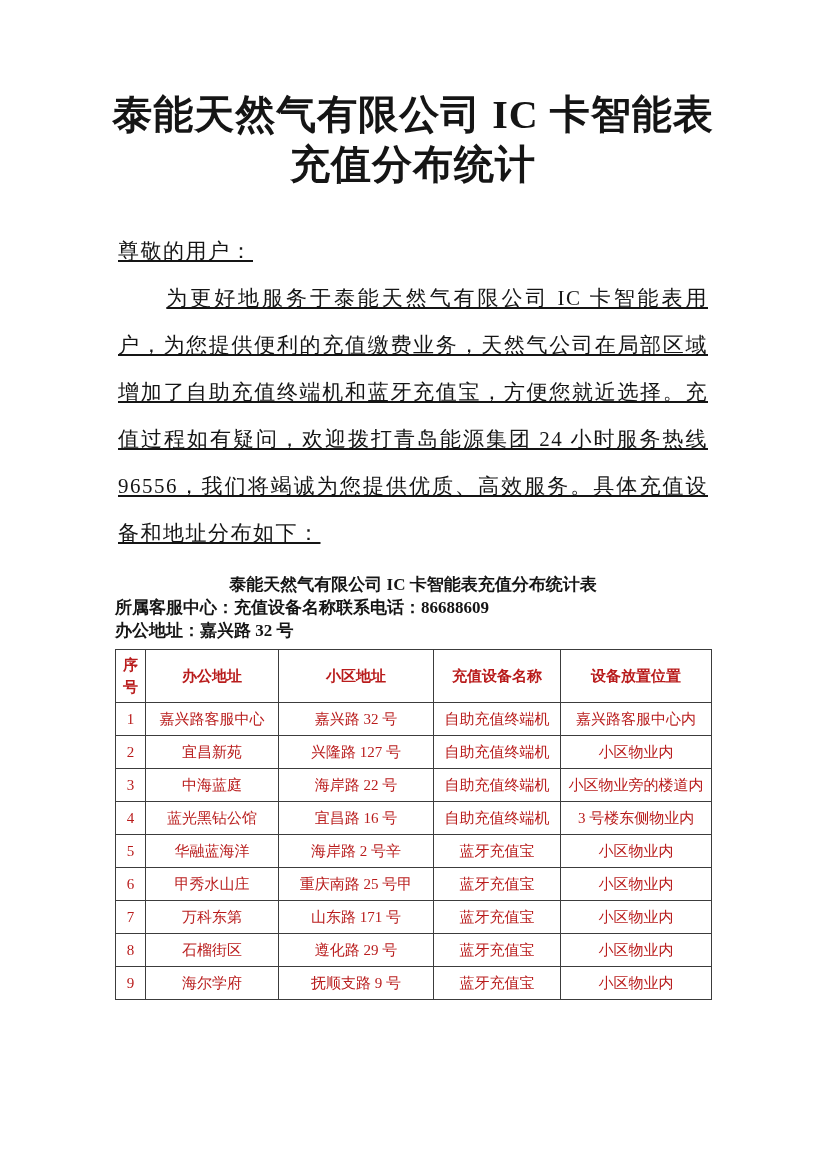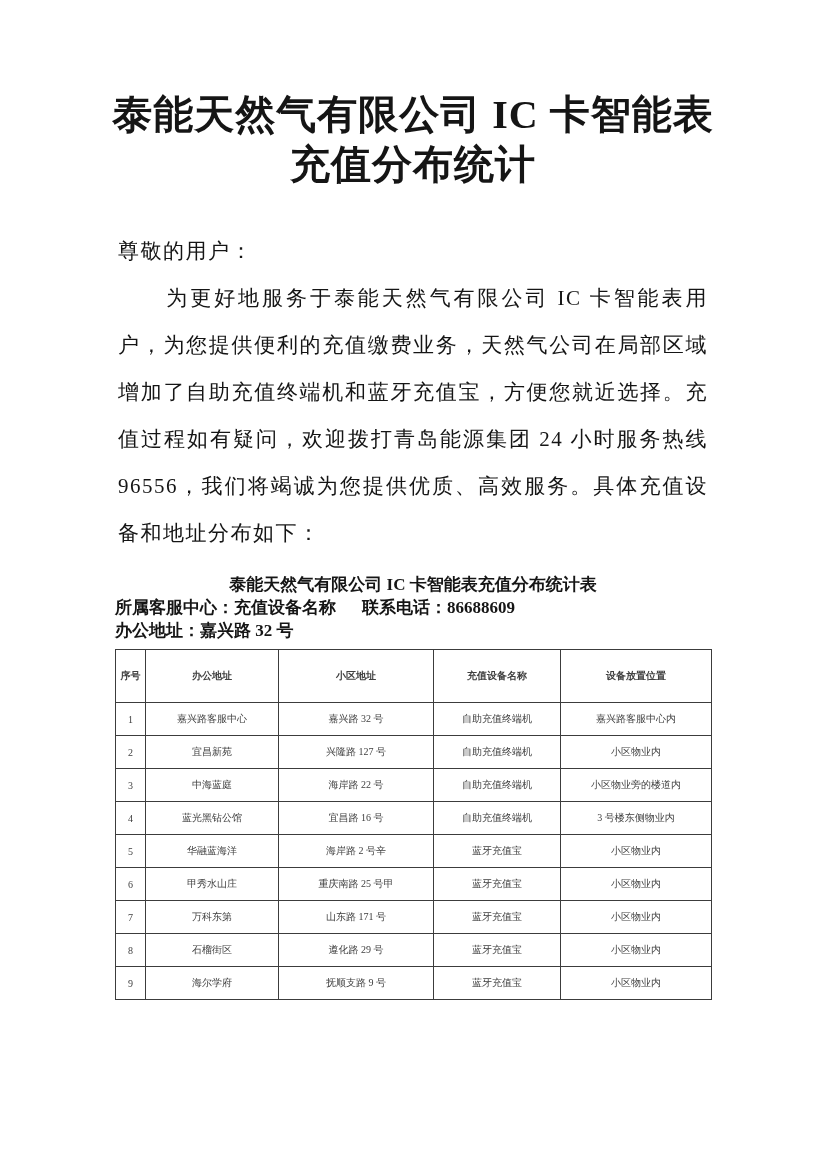--- a/index.html
+++ b/index.html
@@ -21,45 +21,45 @@
     line-height: 50px;
     letter-spacing: 1px;
   }
   .doc-title .title-line { display: block; }
   .letter {
     margin: 38px 118px 0 118px;
     font-size: 21px;
     line-height: 47px;
     letter-spacing: 1.5px;
   }
-  .letter p { margin: 0; }
+  .letter p { margin: 0; text-decoration: underline; }
   .indent { text-indent: 2.3em; }
   .justify { text-align: justify; }
   .table-section { margin: 16px 115px 0 115px; }
   .table-caption {
     text-align: center;
     font-weight: bold;
     font-size: 17px;
     line-height: 23px;
   }
   .info-line {
     font-weight: bold;
     font-size: 17px;
     line-height: 23px;
     text-align: left;
   }
-  .phone-label { margin-left: 26px; }
+  .phone-label { }
   .phone-number { }
   table.loc-table {
     border-collapse: collapse;
     table-layout: fixed;
     width: 596px;
     margin-top: 7px;
-    font-size: 10px;
-    color: #404040;
+    font-size: 15px;
+    color: #b91c1c;
   }
   table.loc-table th, table.loc-table td {
     border: 1px solid #3c3c3c;
     text-align: center;
     vertical-align: middle;
     padding: 2px 2px;
     overflow: hidden;
   }
   table.loc-table th {
     font-weight: bold;

